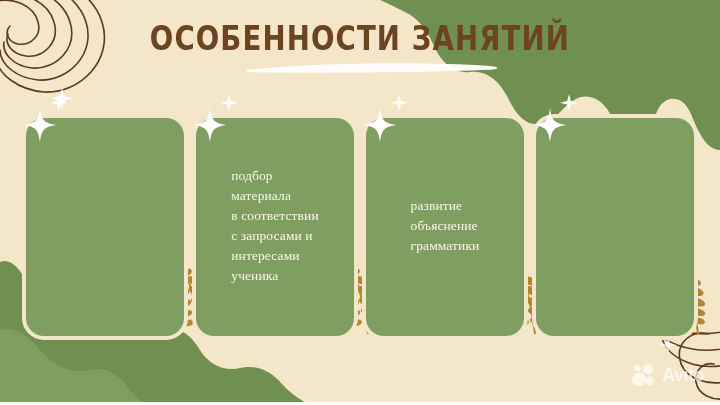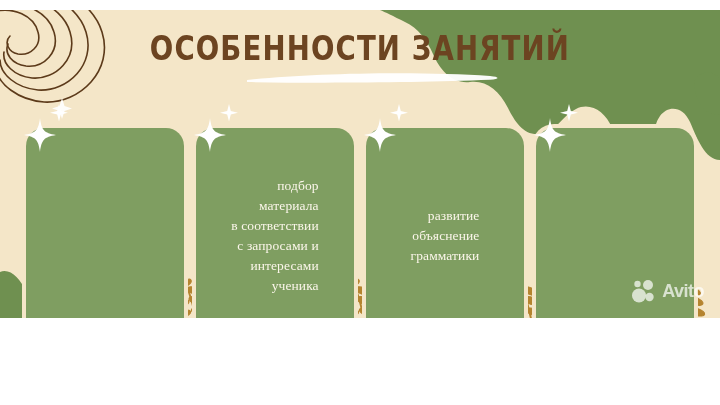--- a/index.html
+++ b/index.html
@@ -3,25 +3,24 @@
 <meta charset="utf-8">
 <style>
   html, body {
     margin: 0;
     padding: 0;
     background: #ffffff;
   }
   #slide {
     position: relative;
     width: 720px;
-    height: 308px;
+    height: 402px;
     overflow: hidden;
     background: #f4e6c8;
     font-family: "Liberation Sans", sans-serif;
-    margin-top: 10px;
   }
 
   
   .bg-layer {
     position: absolute;
     inset: 0;
     width: 720px;
     height: 405px;
     pointer-events: none;
   }
@@ -79,21 +78,21 @@
     align-items: center;
     justify-content: center;
     box-sizing: border-box;
     padding: 8px 6px 10px 6px;
   }
   .card-text {
     color: #fbf6ea;
     font-family: "Liberation Serif", "DejaVu Serif", serif;
     font-size: 13.5px;
     line-height: 1.48;
-    text-align: right;
+    text-align: left;
     white-space: pre-line;
     letter-spacing: 0.1px;
   }
   
   .sparkle-cluster {
     position: absolute;
     left: -14px;
     top: -26px;
     width: 70px;
     height: 70px;

